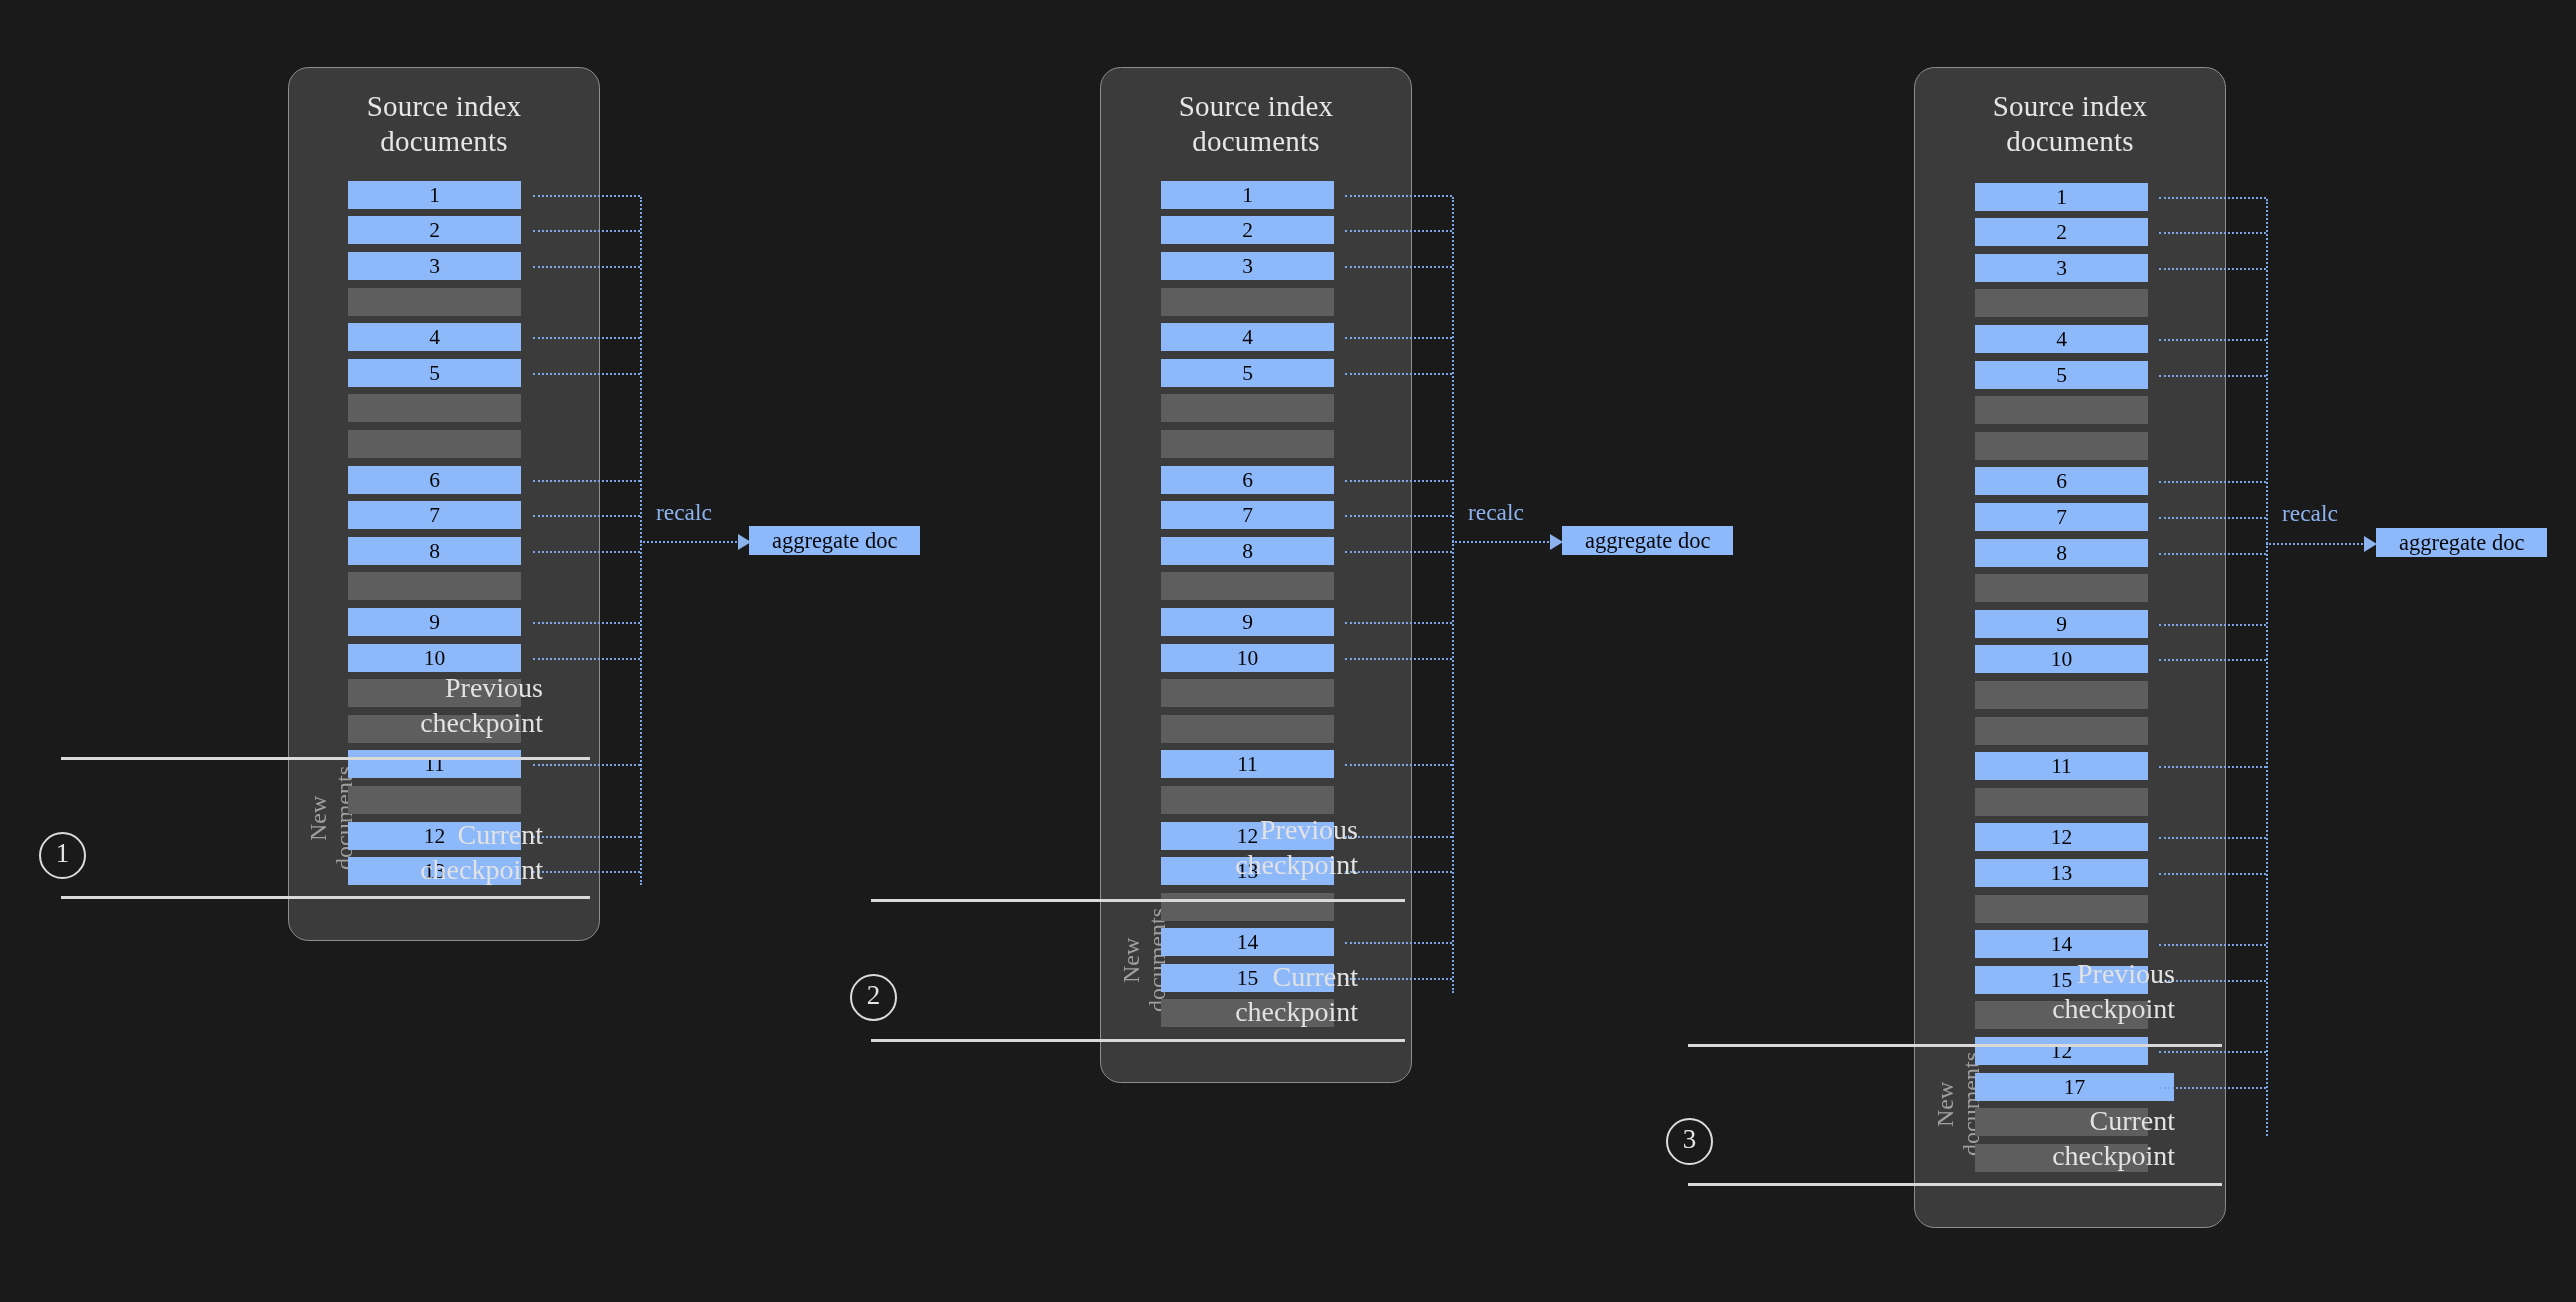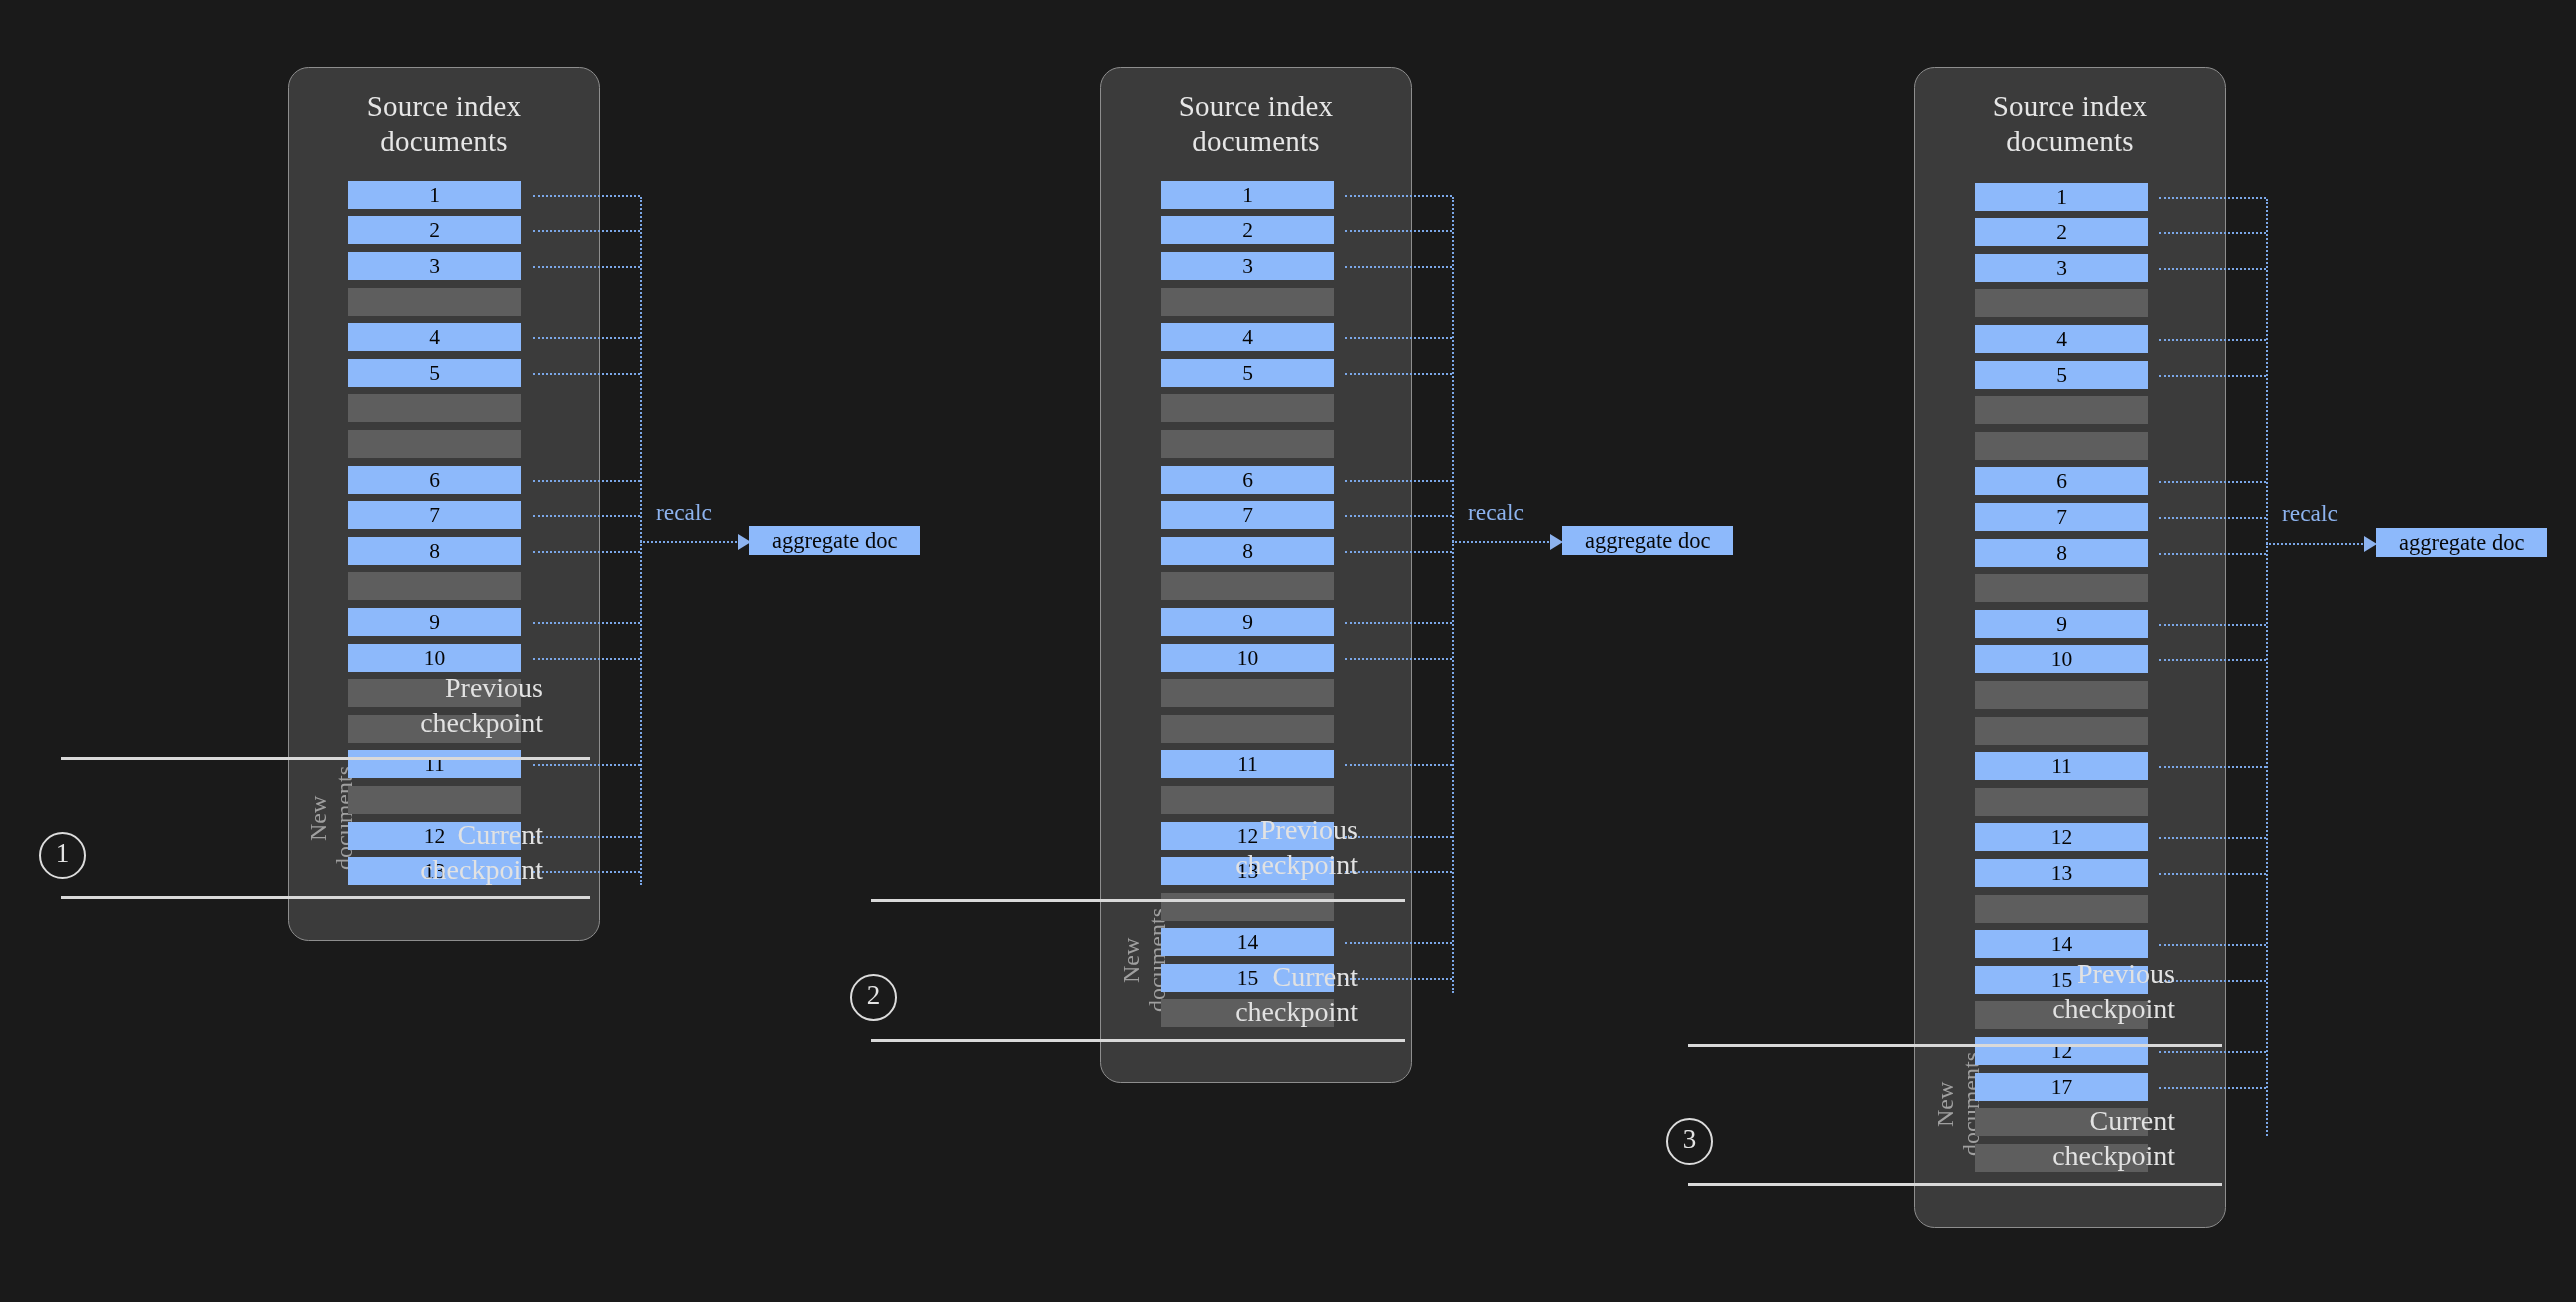--- a/index.html
+++ b/index.html
@@ -280,21 +280,21 @@
     <div class="row doc" style="left: 1975px; top: 859px; width: 173px;">13</div>
     <div class="hdot" style="left: 2159px; top: 873px; width: 107px;"></div>
     <div class="row gap" style="left: 1975px; top: 895px; width: 173px;"></div>
     <div class="row doc" style="left: 1975px; top: 930px; width: 173px;">14</div>
     <div class="hdot" style="left: 2159px; top: 944px; width: 107px;"></div>
     <div class="row doc" style="left: 1975px; top: 966px; width: 173px;">15</div>
     <div class="hdot" style="left: 2159px; top: 980px; width: 107px;"></div>
     <div class="row gap" style="left: 1975px; top: 1001px; width: 173px;"></div>
     <div class="row doc" style="left: 1975px; top: 1037px; width: 173px;">12</div>
     <div class="hdot" style="left: 2159px; top: 1051px; width: 107px;"></div>
-    <div class="row doc" style="left: 1975px; top: 1073px; width: 173px;">17</div>
+    <div class="row doc" style="left: 1975px; top: 1073px; width: 199px;">17</div>
     <div class="hdot" style="left: 2159px; top: 1087px; width: 107px;"></div>
     <div class="row gap" style="left: 1975px; top: 1108px; width: 173px;"></div>
     <div class="row gap" style="left: 1975px; top: 1144px; width: 173px;"></div>
     <div class="arrow-line" style="left: 2266px; top: 543px; width: 100px;"></div>
     <div class="arrow-head" style="left: 2364px; top: 536px;"></div>
     <div class="recalc-label" style="left: 2282px; top: 500px;">recalc</div>
     <div class="agg-box" style="left: 2376px; top: 528px; width: 149px;">aggregate doc</div>
     <div class="ckpt-rule" style="left: 1688px; top: 1044px; width: 534px;"></div>
     <div class="ckpt-label" style="left: 1688px; top: 957px; width: 487px;">
       <div>Previous</div>

